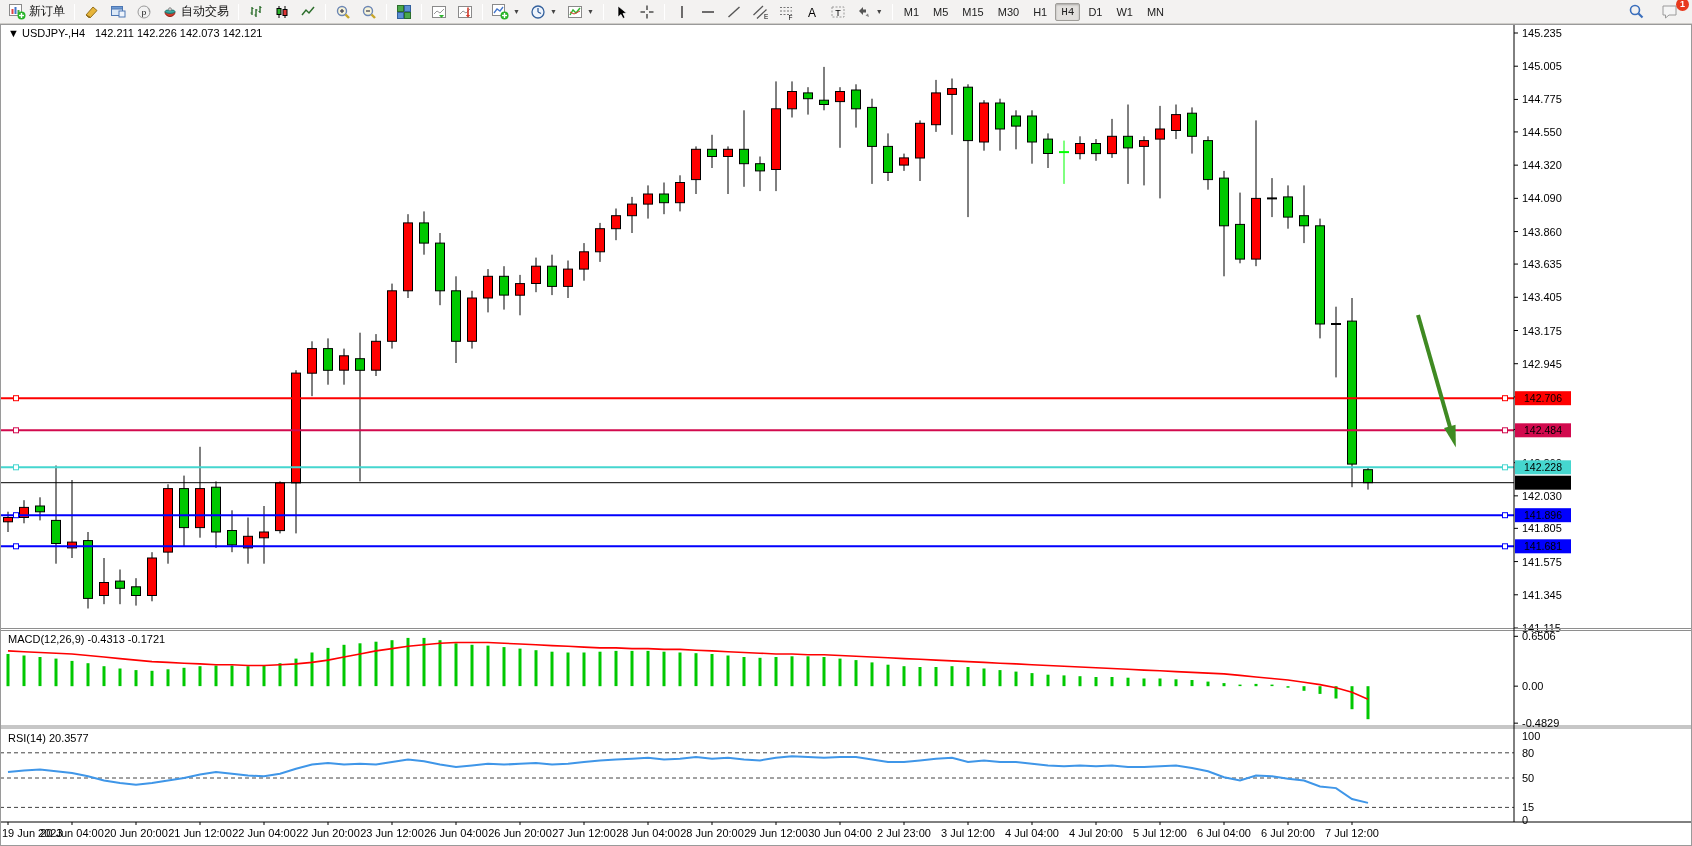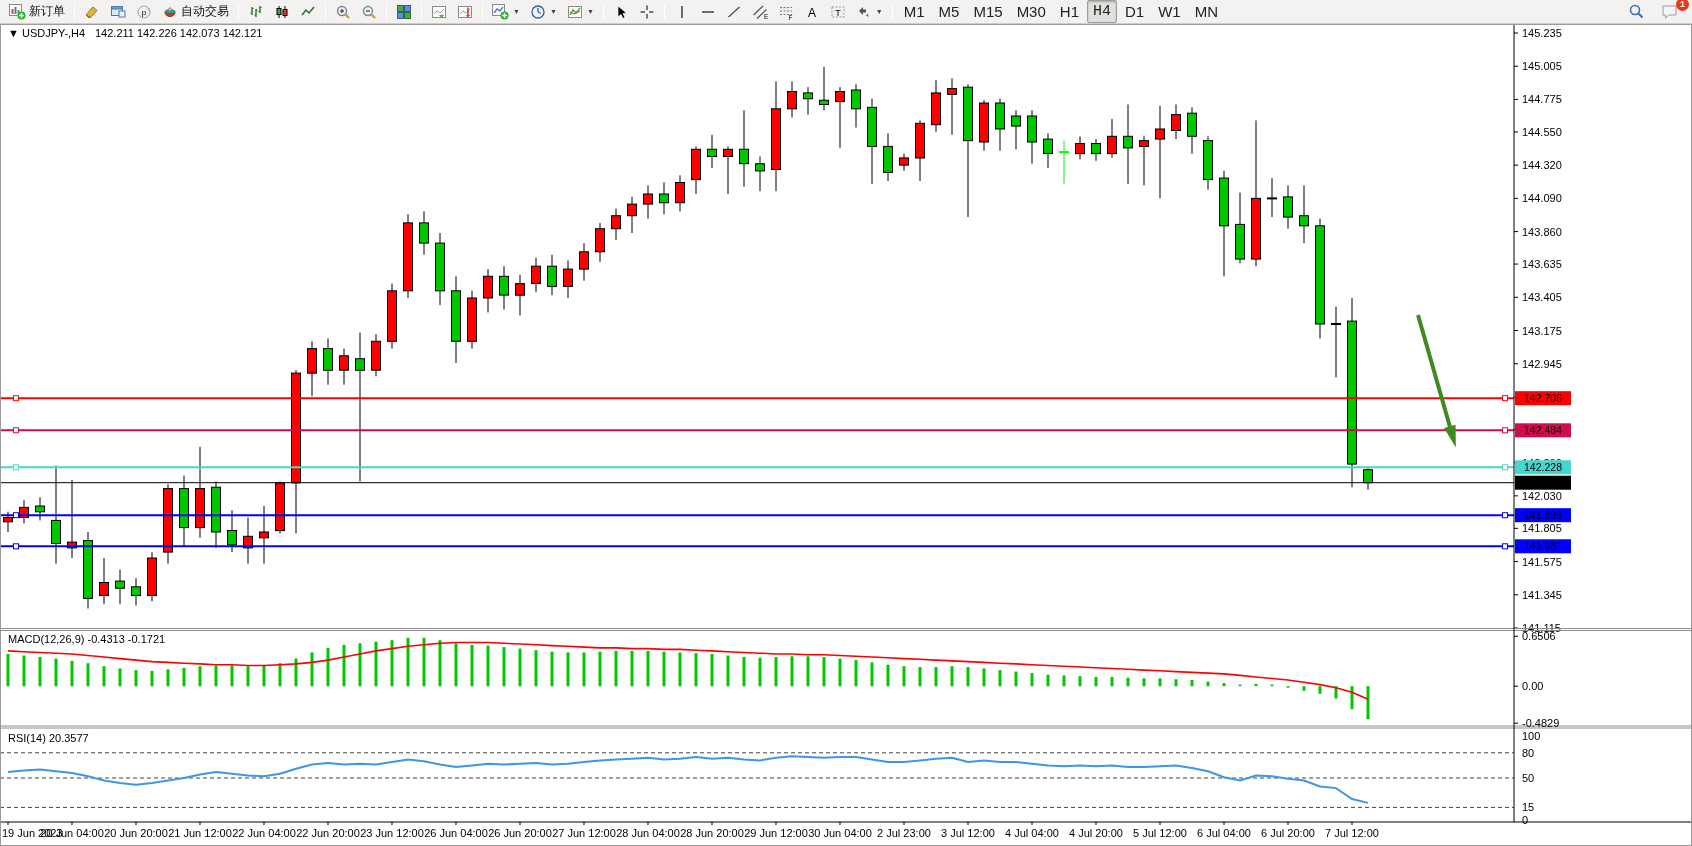--- a/index.html
+++ b/index.html
@@ -7,21 +7,21 @@
   #app{position:relative;width:1692px;height:846px;background:#4c1d95;font-family:"Liberation Sans",sans-serif;overflow:hidden;}
   
   #toolbar{position:absolute;top:0;left:0;width:1692px;height:24px;background:#f3f2f1;
            border-bottom:1px solid #cfcdc9;display:flex;align-items:center;padding:0 4px;}
   .tb-btn{height:20px;display:flex;align-items:center;gap:3px;padding:0 3px;margin:0 1px;
           border:1px solid transparent;border-radius:2px;cursor:default;}
   .tb-btn svg{display:block;}
   .tb-label{font-size:12px;color:#111;white-space:nowrap;}
   .tb-caret{font-size:7px;color:#444;margin-left:1px;}
   .tb-sep{width:1px;height:16px;background:#c9c7c3;margin:0 4px;border-right:1px solid #fff;}
-  .tf-btn{font-size:15px;color:#222;padding:2px 5px;margin:0 1px;border:1px solid transparent;border-radius:2px;}
+  .tf-btn{font-size:11px;color:#222;padding:2px 5px;margin:0 1px;border:1px solid transparent;border-radius:2px;}
   .tf-btn.active{background:#e2e0dd;border:1px solid #9f9d99;box-shadow:inset 0 1px 2px rgba(0,0,0,.25);font-family:Liberation Mono, monospace;}
   #tb-right{margin-left:auto;display:flex;align-items:center;gap:6px;padding-right:4px;}
   .badge{position:absolute;top:-5px;right:-7px;min-width:13px;height:13px;border-radius:7px;background:#e8391d;
          color:#fff;font-size:9px;line-height:13px;text-align:center;padding:0 2px;font-weight:bold;}
   
   #chart-wrap{position:absolute;top:24px;left:0;width:1692px;height:822px;background:#fff;}
   svg{font-family:"Liberation Sans",sans-serif;}
   text{fill:#000;}
 </style>
 </head>

